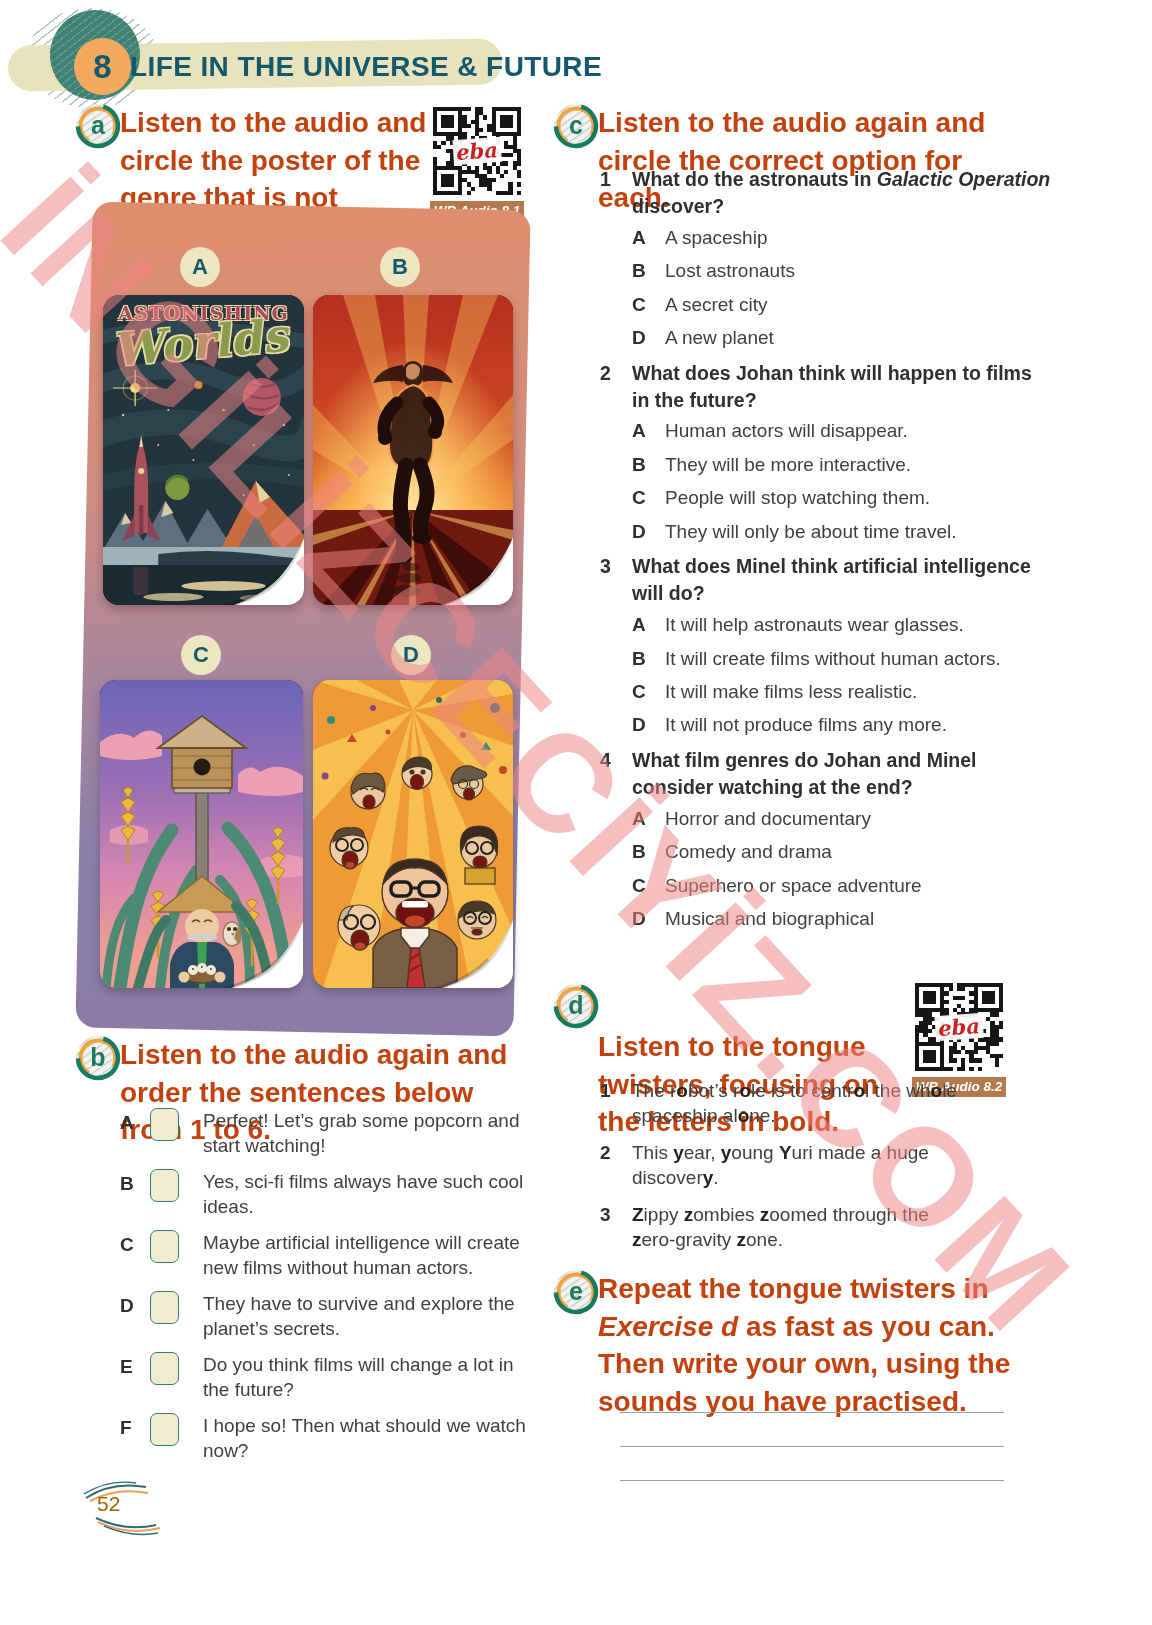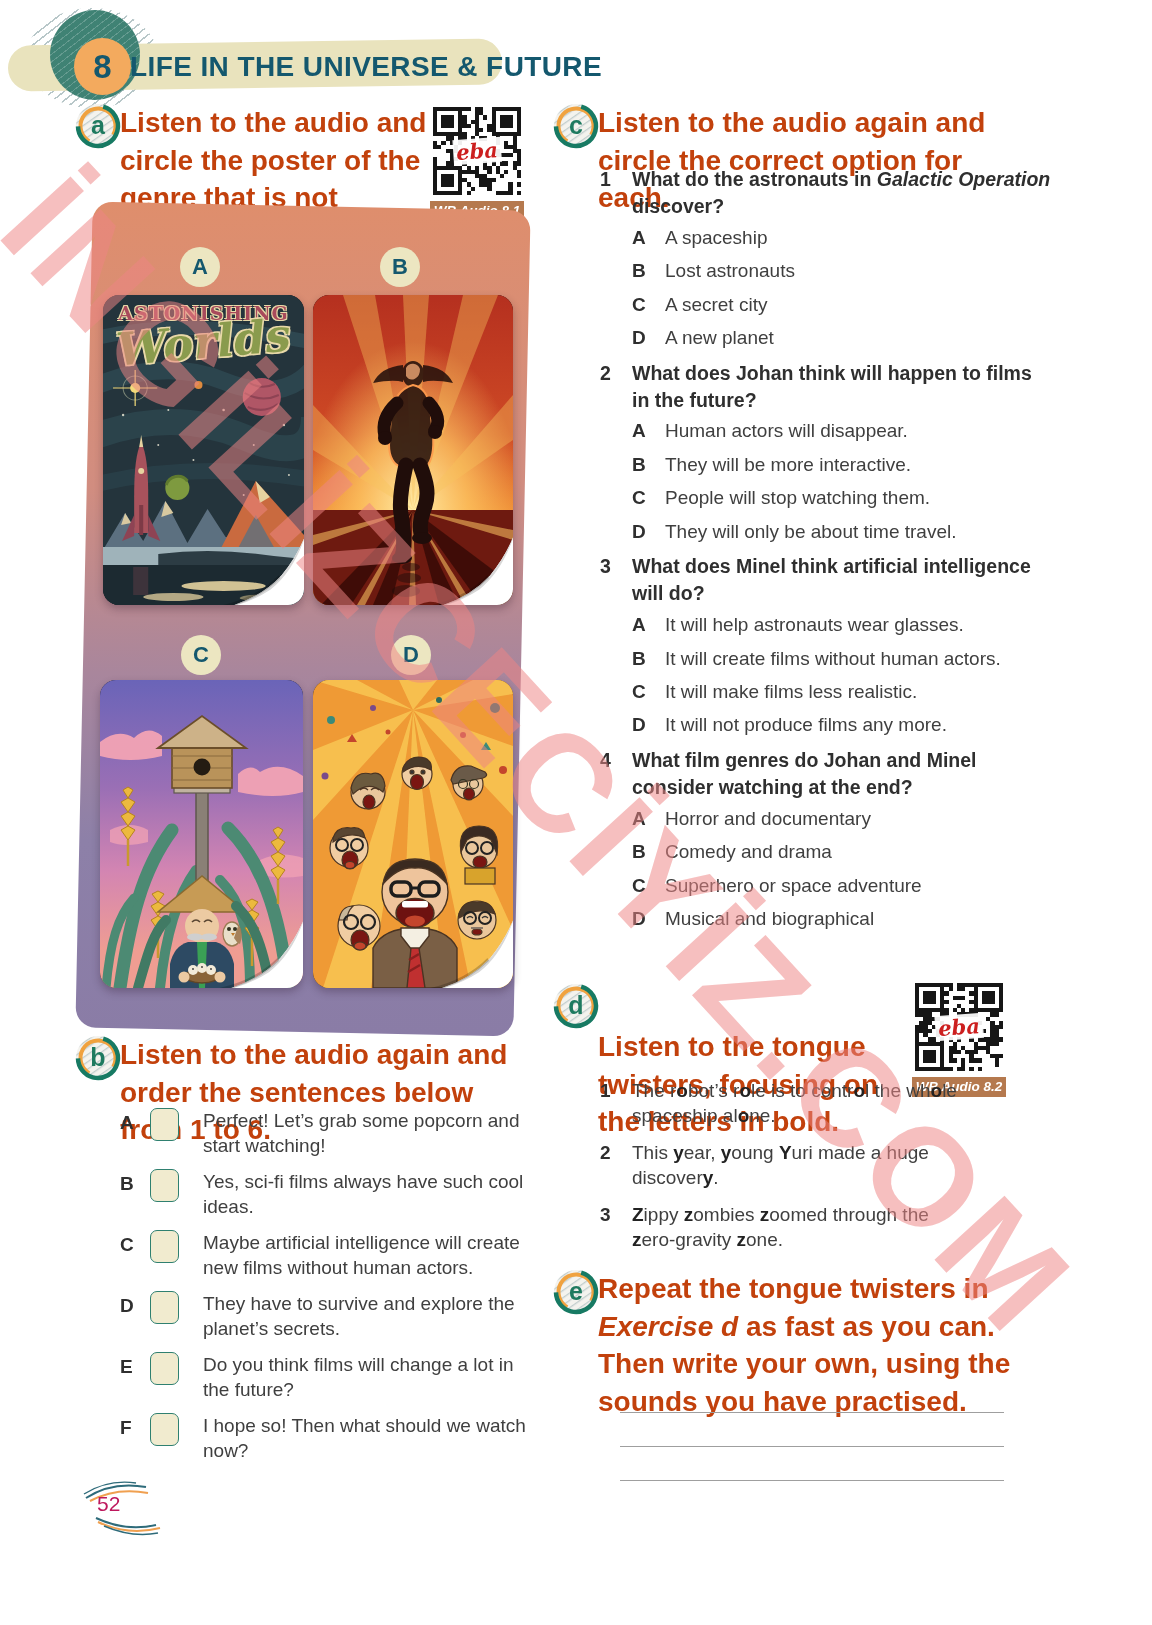--- a/index.html
+++ b/index.html
@@ -76,21 +76,21 @@
   .twisters{position:absolute;left:600px;top:1078px;width:400px;}
   .tw{display:flex;margin-bottom:11px;}
   .tw-num{width:32px;flex:none;font-weight:700;color:#2f2f2f;font-size:19px;}
   .tw-text{width:330px;}
   .tw-text b{font-weight:800;color:#222;}
 
   
   .wline{position:absolute;left:620px;width:384px;border-top:1.4px solid #9f9f9f;}
 
   
-  .pagenum{position:absolute;left:97px;top:1492px;font-size:21px;color:#be185d;}
+  .pagenum{position:absolute;left:97px;top:1492px;font-size:21px;color:#a16207;}
   .swash{position:absolute;}
 
   
   .watermark{position:absolute;left:88px;top:148px;z-index:60;pointer-events:none;
     transform:rotate(47.5deg);transform-origin:0 0;white-space:nowrap;
     font-size:138px;font-weight:700;letter-spacing:6px;color:#ee8585;opacity:.52;}
 </style>
 </head>
 <body>
 

